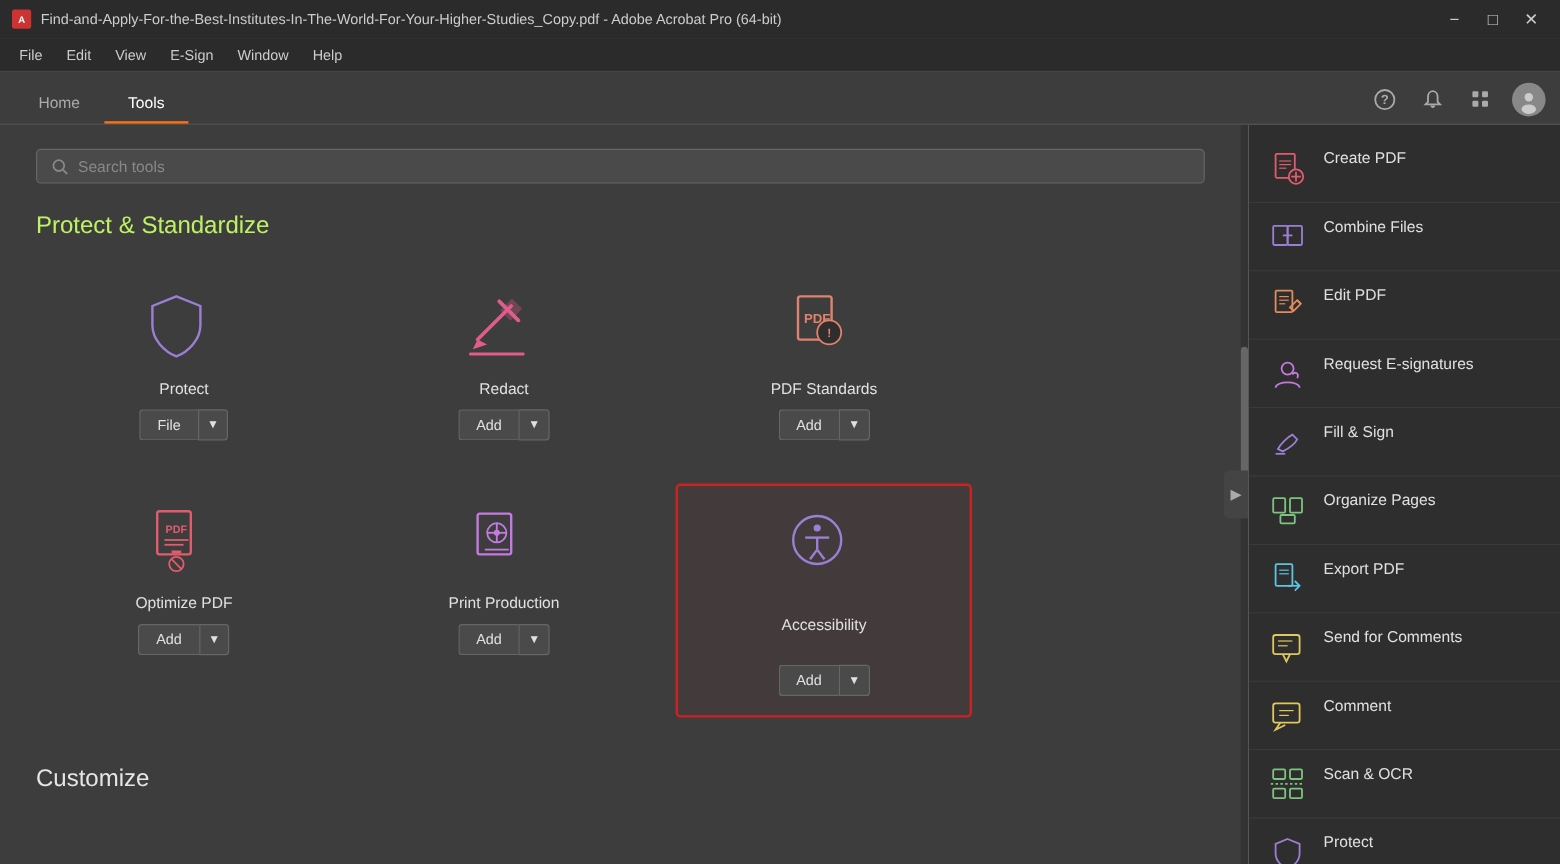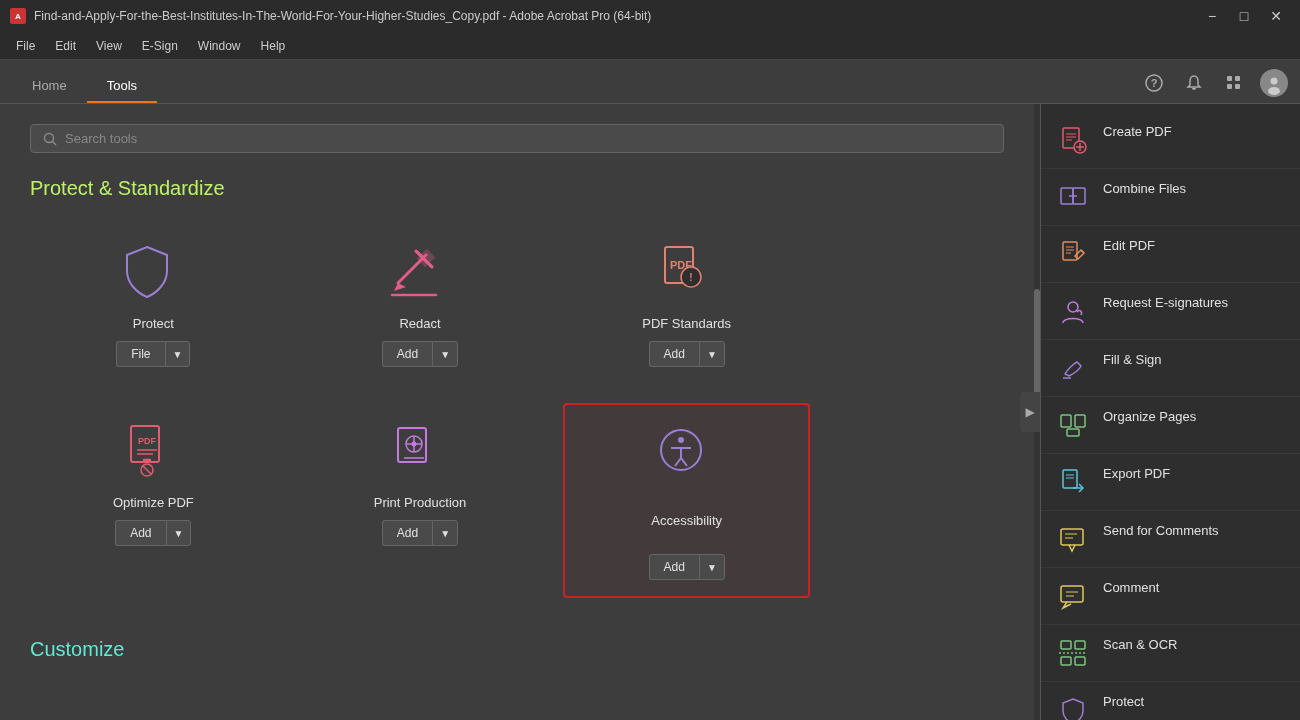--- a/index.html
+++ b/index.html
@@ -277,21 +277,21 @@
     }
 
     
     svg { overflow: visible; }
 
     .customize-section {
       margin-top: 10px;
     }
     .customize-title {
       font-size: 20px;
-      color: #5eead4;
+      color: #e5e5e5;
       font-weight: 300;
     }
   </style>
 </head>
 <body>
 
 <div class="title-bar">
   <div class="title-bar-icon">
     <svg width="12" height="12" viewBox="0 0 12 12">
       <rect width="12" height="12" fill="#cc3333" rx="1"></rect>

